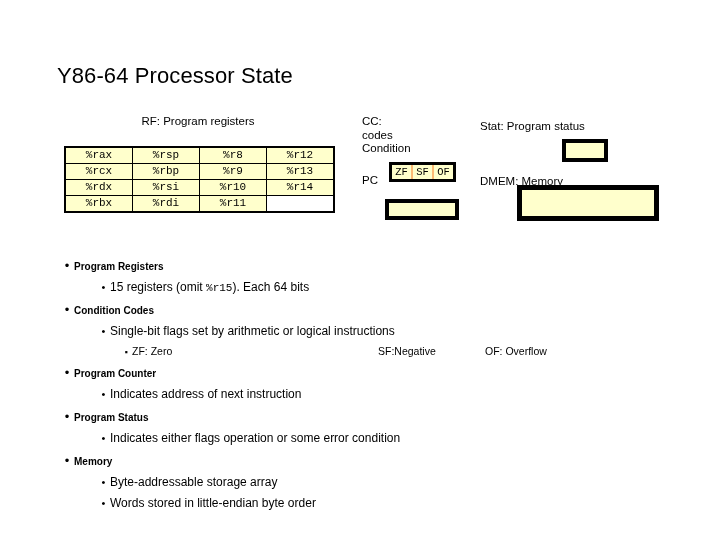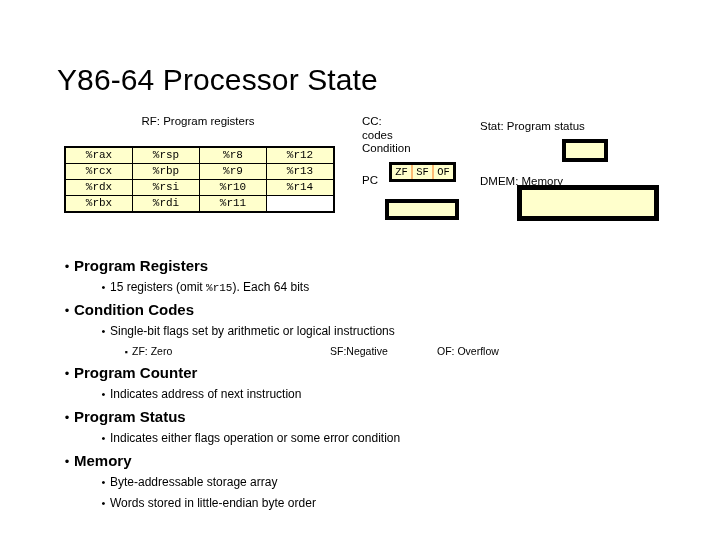--- a/index.html
+++ b/index.html
@@ -14,21 +14,21 @@
     overflow: hidden;
     font-family: "Liberation Sans", sans-serif;
     color: #000000;
   }
 
   
   #slide-title {
     position: absolute;
     left: 57px;
     top: 63px;
-    font-size: 30px;
+    font-size: 22px;
     font-weight: 400;
     letter-spacing: 0.1px;
     white-space: nowrap;
   }
 
   
   .diagram-label {
     position: absolute;
     font-size: 11.5px;
     font-weight: 400;
@@ -167,21 +167,21 @@
   .lvl1 {
     padding-left: 60px;
     height: 23px;
   }
   .lvl1 .bullet-marker {
     width: 14px;
     font-size: 13px;
     line-height: 23px;
   }
   .lvl1 .bullet-text {
-    font-size: 15px;
+    font-size: 10px;
     font-weight: 700;
     line-height: 23px;
   }
   
   .lvl2 {
     padding-left: 97px;
     height: 21px;
   }
   .lvl2 .bullet-marker {
     width: 13px;
@@ -208,21 +208,21 @@
   }
   .mono-inline {
     font-family: "Liberation Mono", monospace;
     font-size: 11px;
   }
   
   .flags-row .flag-entry {
     display: inline-block;
   }
   .flags-row .flag-entry.zf { width: 198px; }
-  .flags-row .flag-entry.sf { width: 107px; }
+  .flags-row .flag-entry.sf { width: 107px; margin-left: 48px; }
 </style>
 </head>
 <body>
 
 <div id="slide-title">Y86-64 Processor State</div>
 
 <div class="diagram-label" id="rf-label">RF: Program registers</div>
 
 <table id="rf-table">
   <tbody>

